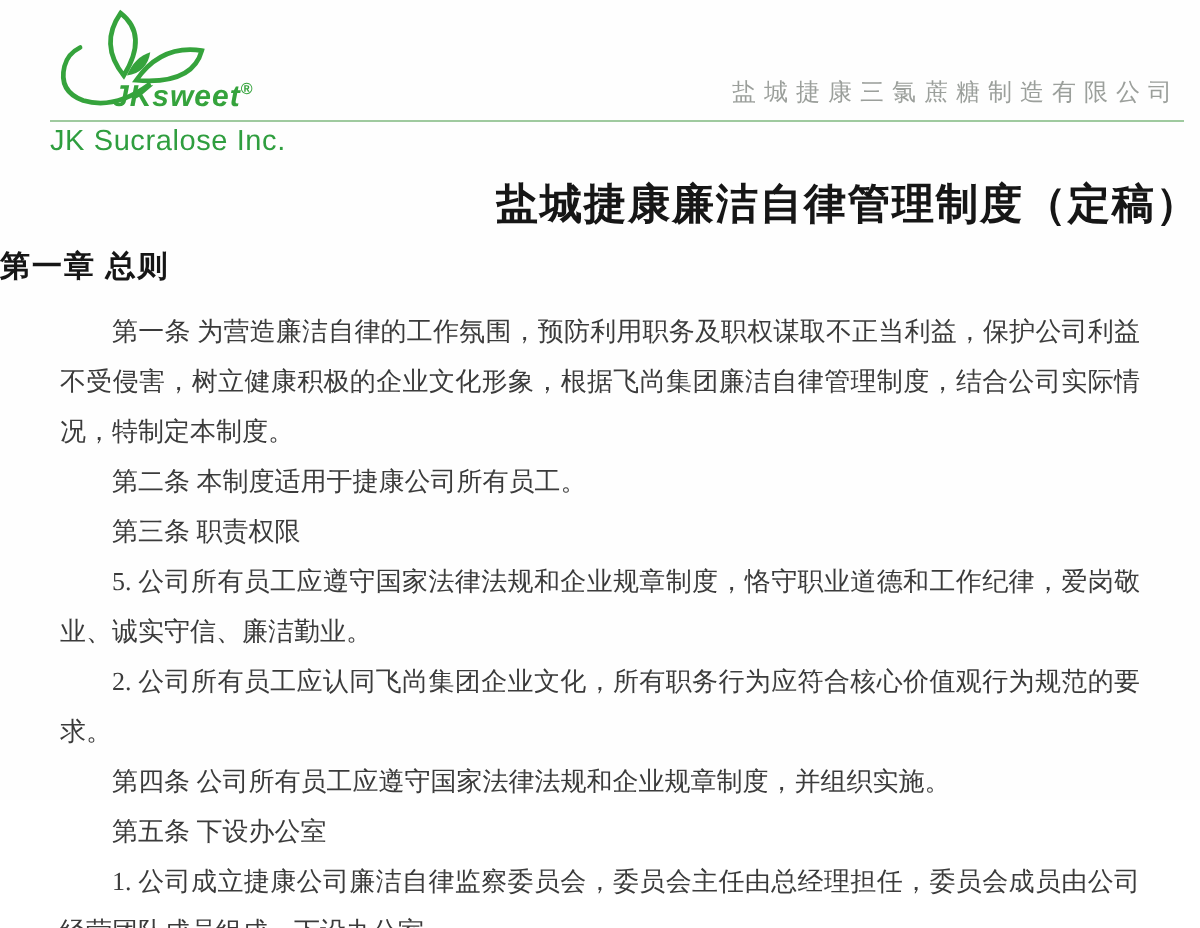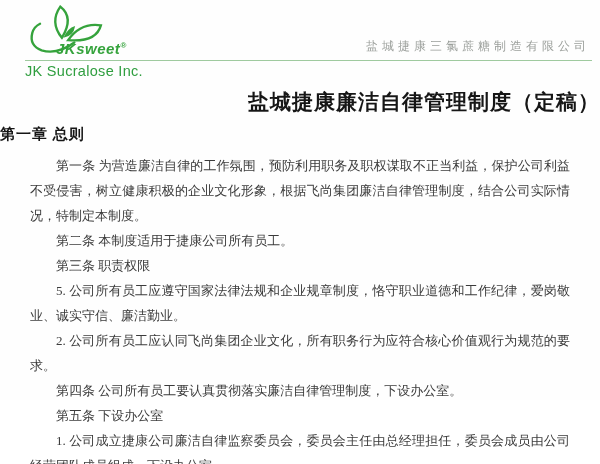--- a/index.html
+++ b/index.html
@@ -84,19 +84,19 @@
   <h1 class="doc-title">盐城捷康廉洁自律管理制度（定稿）</h1>
 
   <h2 class="doc-chapter">第一章 总则</h2>
 
   <main class="doc-body">
     <p>第一条 为营造廉洁自律的工作氛围，预防利用职务及职权谋取不正当利益，保护公司利益不受侵害，树立健康积极的企业文化形象，根据飞尚集团廉洁自律管理制度，结合公司实际情况，特制定本制度。</p>
     <p>第二条 本制度适用于捷康公司所有员工。</p>
     <p>第三条 职责权限</p>
     <p>5. 公司所有员工应遵守国家法律法规和企业规章制度，恪守职业道德和工作纪律，爱岗敬业、诚实守信、廉洁勤业。</p>
     <p>2. 公司所有员工应认同飞尚集团企业文化，所有职务行为应符合核心价值观行为规范的要求。</p>
-    <p>第四条 公司所有员工要认真贯彻落实廉洁自律管理制度，下设办公室。</p>
+    <p>第四条 公司所有员工应遵守国家法律法规和企业规章制度，并组织实施。</p>
     <p>第五条 下设办公室</p>
     <p>1. 公司成立捷康公司廉洁自律监察委员会，委员会主任由总经理担任，委员会成员由公司经营团队成员组成，下设办公室。</p>
 
   </main>
 
 </div>
 
 </body></html>

